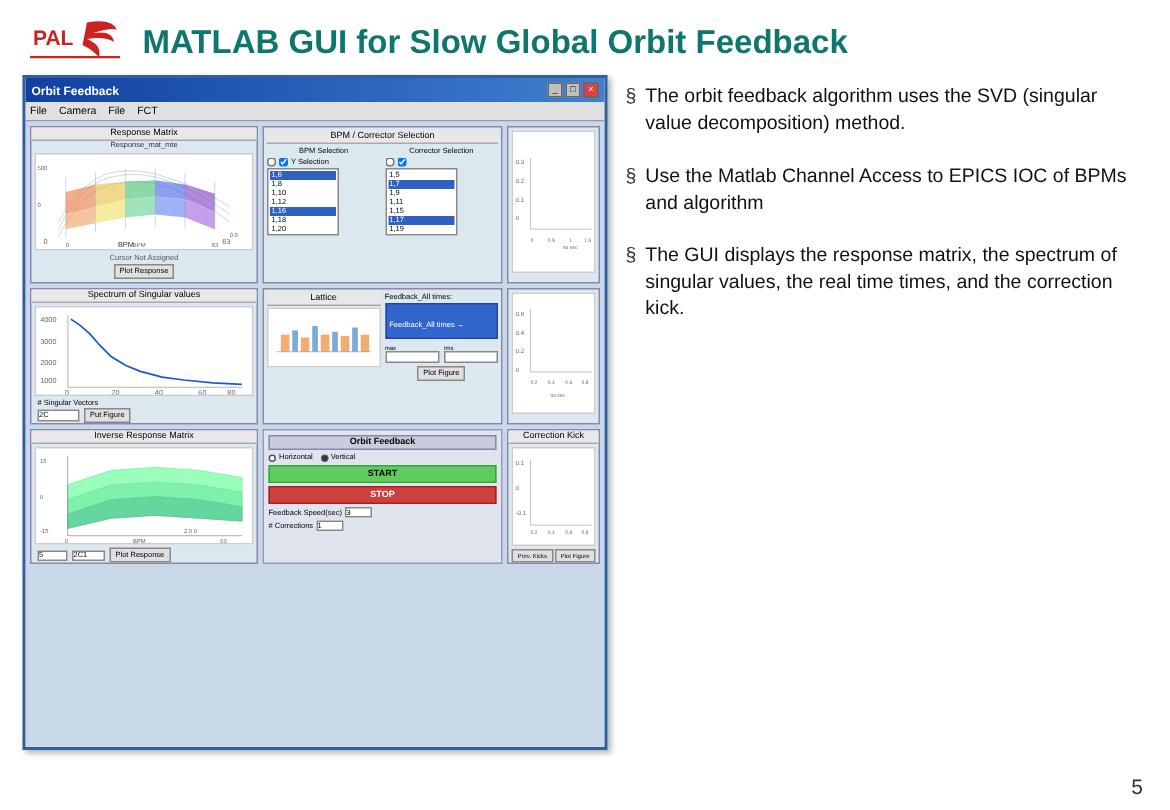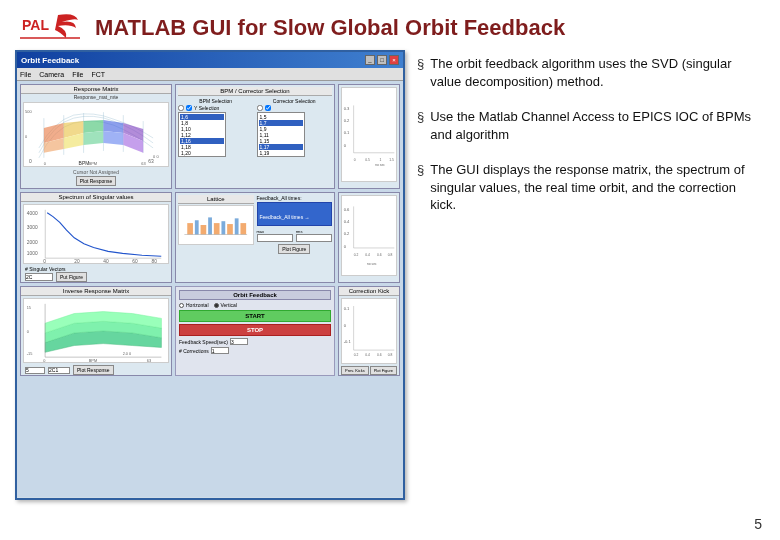--- a/index.html
+++ b/index.html
@@ -25,21 +25,21 @@
       margin-right: 10px;
       text-decoration: underline;
     }
     .logo-svg {
       width: 60px;
       height: 35px;
     }
     .page-title-text {
       font-size: 22px;
       font-weight: bold;
-      color: #7f1d1d;
+      color: #0f766e;
       margin-left: 5px;
     }
 
     
     .main-content {
       display: flex;
       flex-direction: row;
       padding: 0 15px 5px 15px;
       gap: 12px;
     }
@@ -536,19 +536,19 @@
     <div class="bullet-item">
       <span class="bullet-symbol">§</span>
       <span class="bullet-text">The orbit feedback algorithm uses the SVD (singular value decomposition) method.</span>
     </div>
     <div class="bullet-item">
       <span class="bullet-symbol">§</span>
       <span class="bullet-text">Use the Matlab Channel Access to EPICS IOC of BPMs and algorithm</span>
     </div>
     <div class="bullet-item">
       <span class="bullet-symbol">§</span>
-      <span class="bullet-text">The GUI displays the response matrix, the spectrum of singular values, the real time orbit, and the correction kick.</span>
+      <span class="bullet-text">The GUI displays the response matrix, the spectrum of singular values, the real time times, and the correction kick.</span>
     </div>
   </div>
 
 </div>
 
 <div class="page-number">5</div>
 
 </body></html>

